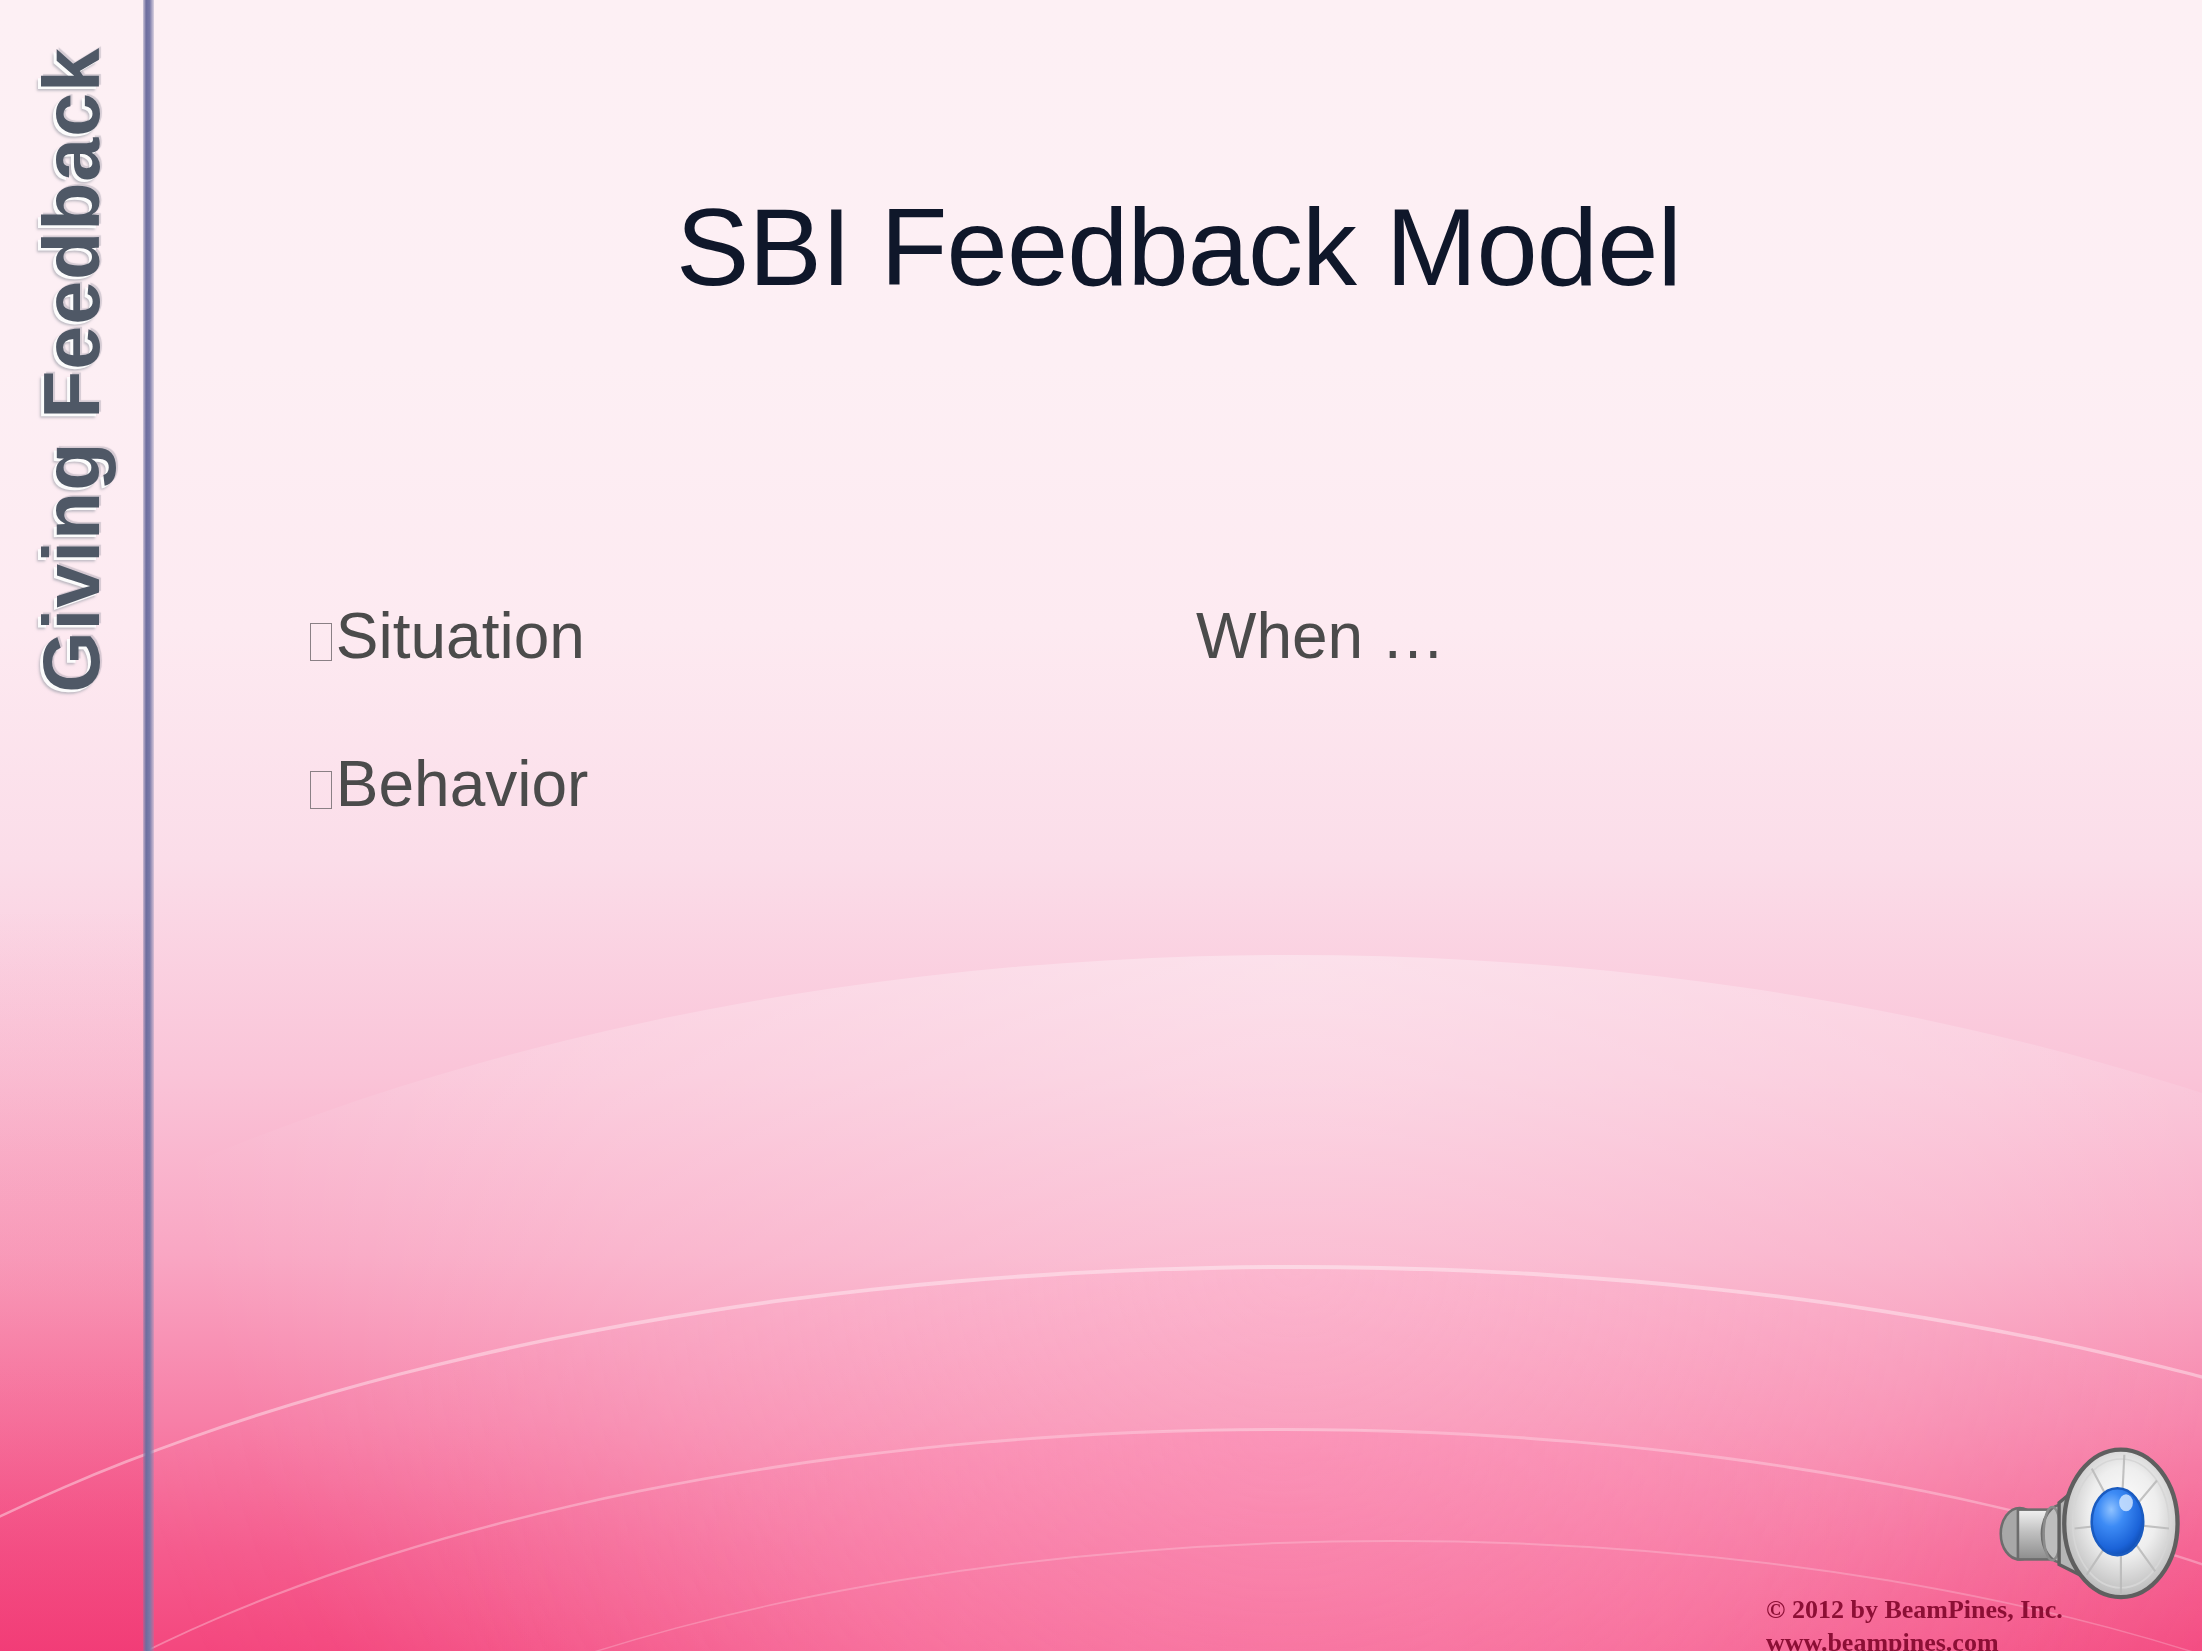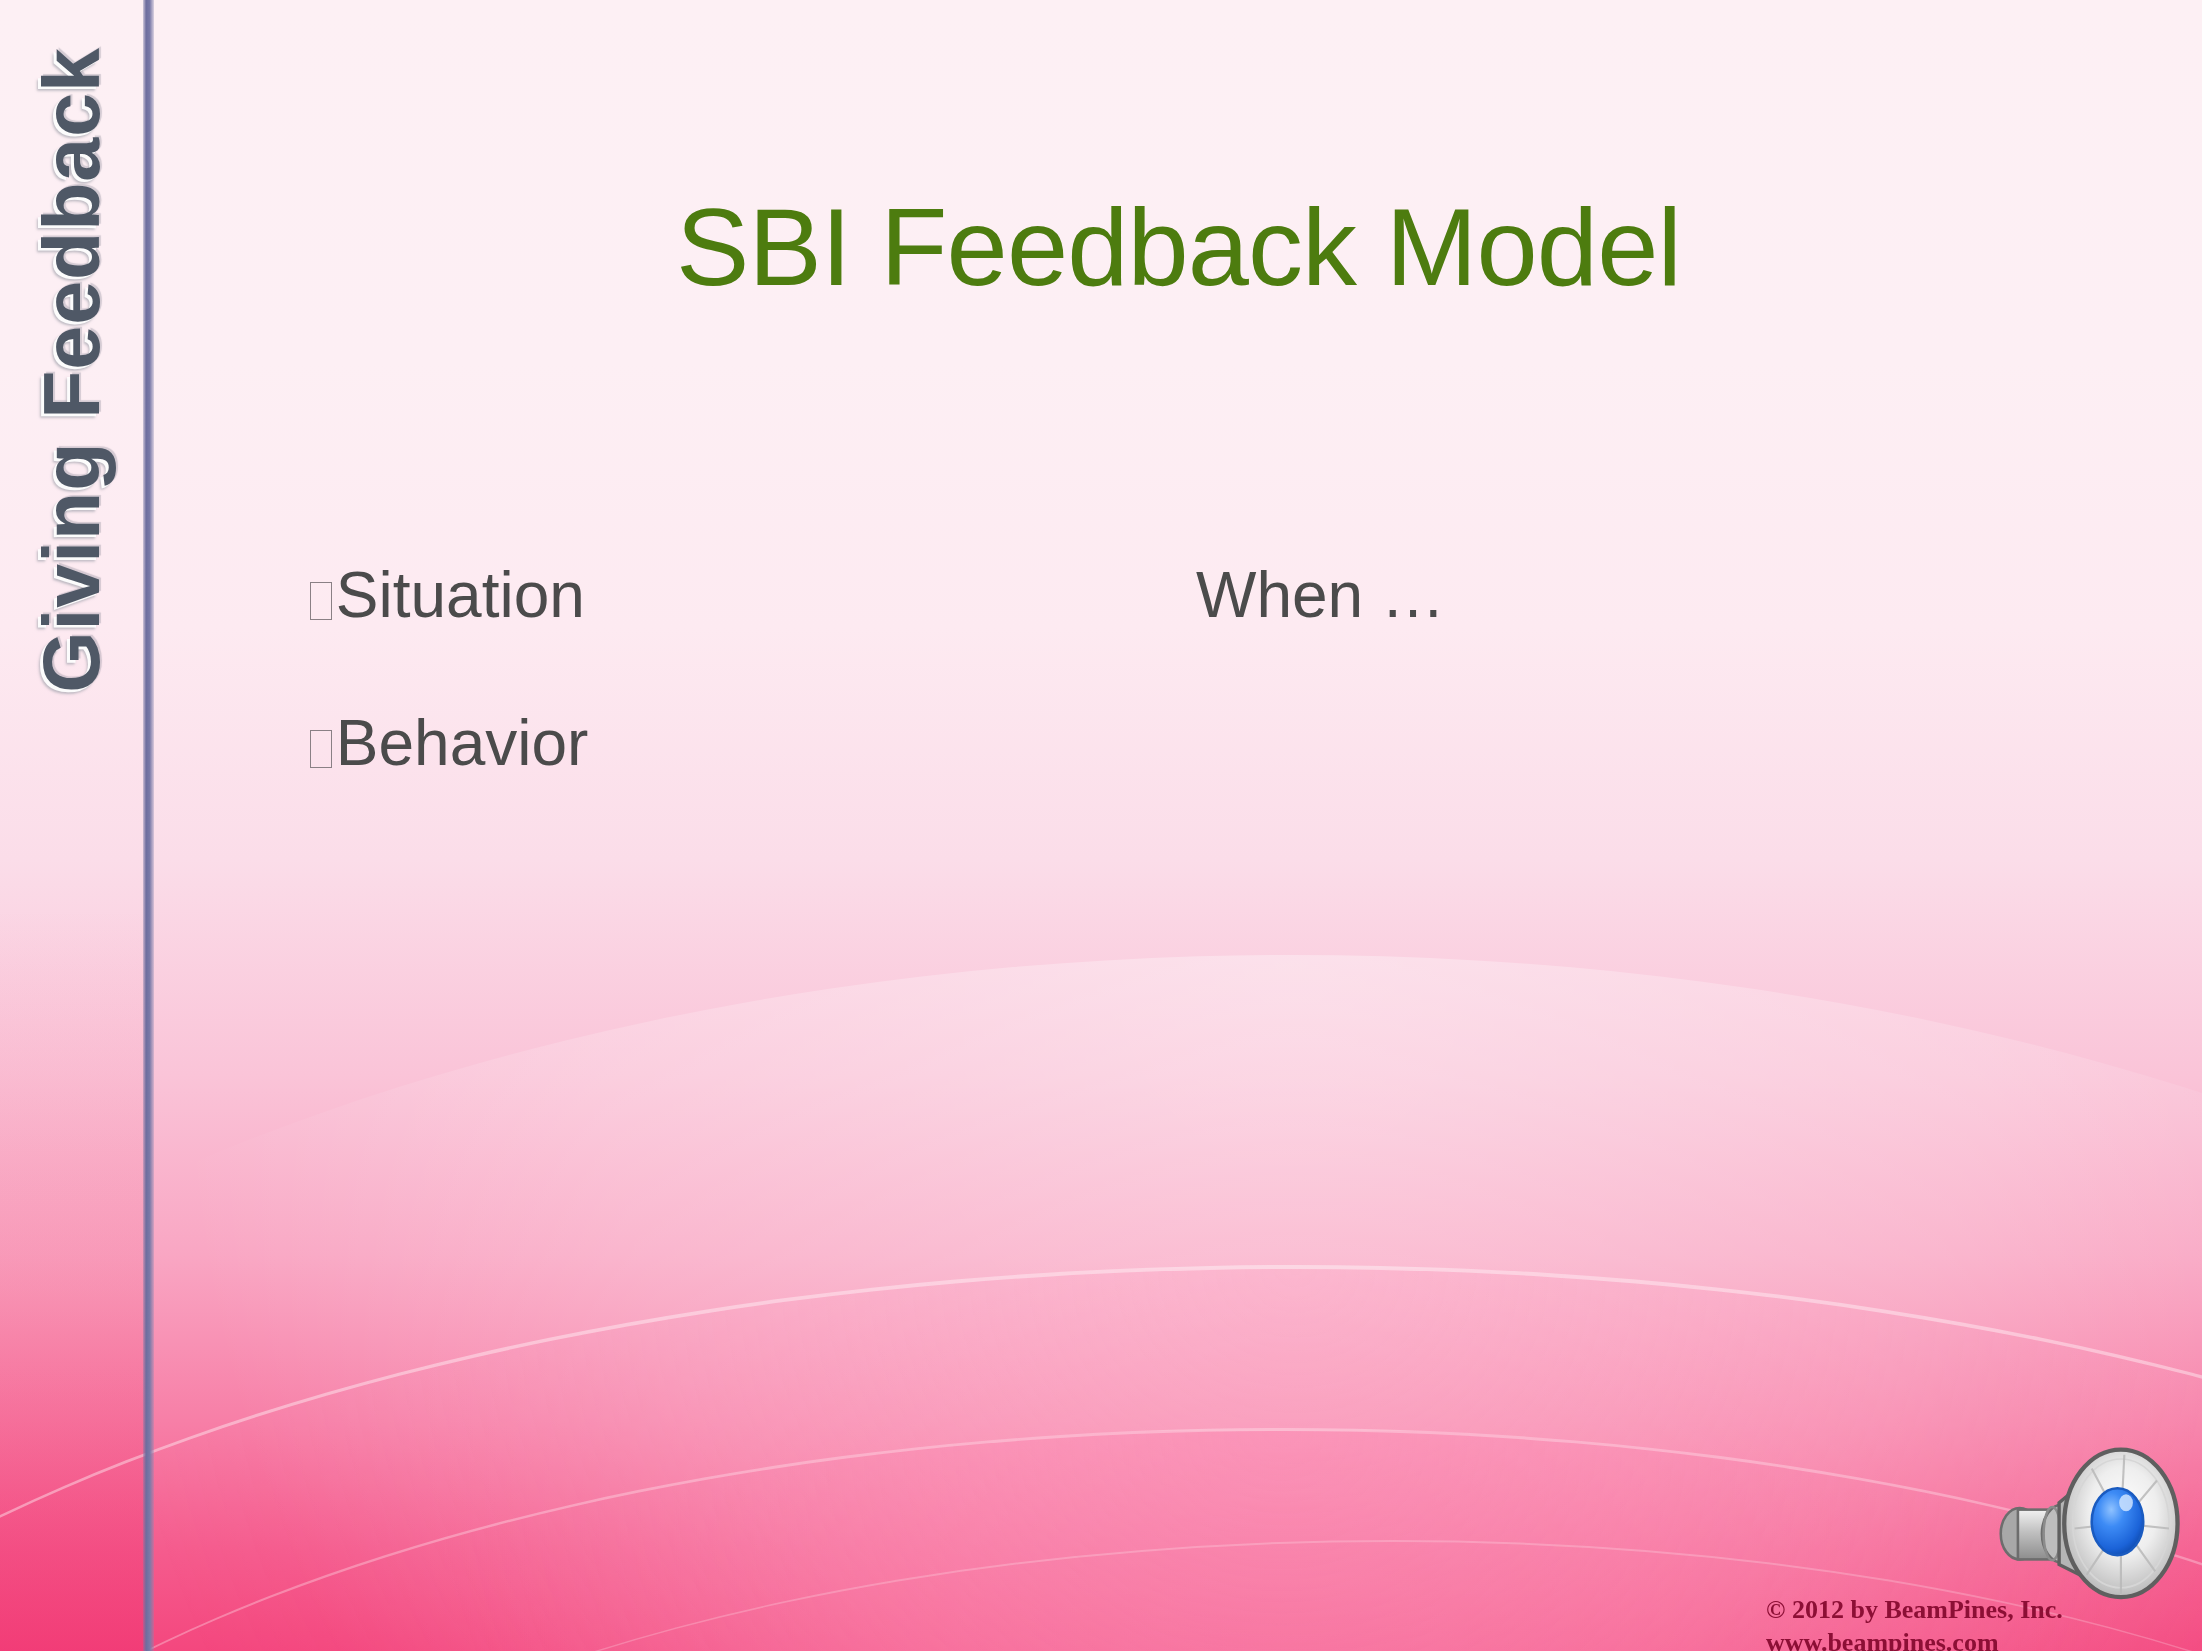--- a/index.html
+++ b/index.html
@@ -130,29 +130,29 @@
   .slide-title {
     position: absolute;
     left: 154px;
     top: 188px;
     width: 2049px;
     text-align: center;
     font-family: "Liberation Sans", sans-serif;
     font-weight: normal;
     font-size: 110px;
     line-height: 1.08;
-    color: #4d7c0f;
+    color: #0f172a;
     letter-spacing: -0.9px;
   }
 
   
   .body-block {
     position: absolute;
     left: 310px;
-    top: 563px;
+    top: 604px;
     width: 1635px;
   }
   .row {
     display: flex;
     align-items: flex-start;
     height: 148px;
   }
   .col-left {
     width: 886px;
     display: flex;

